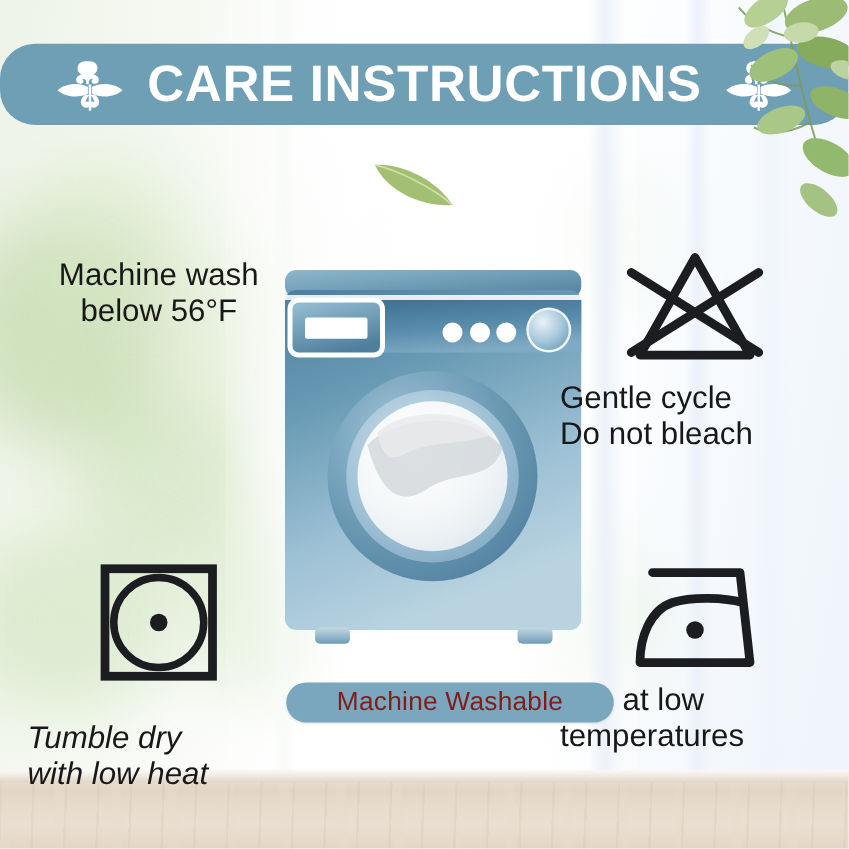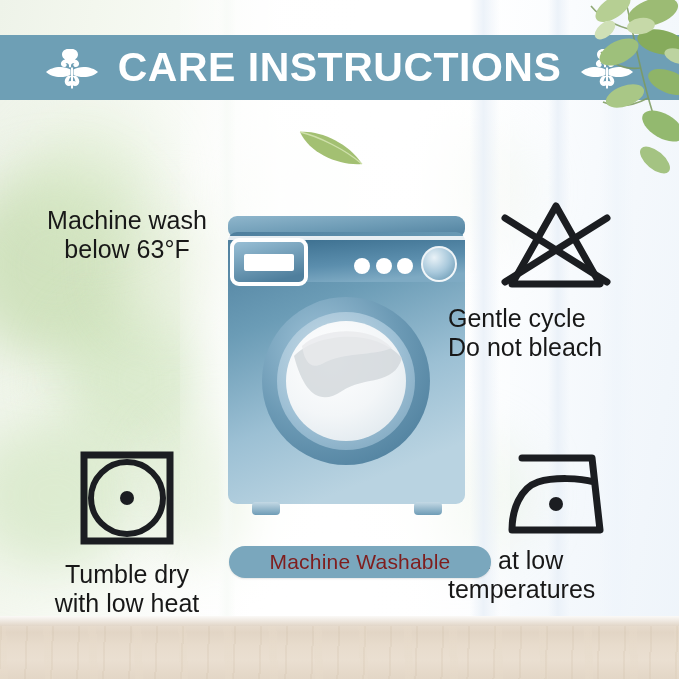--- a/index.html
+++ b/index.html
@@ -80,20 +80,21 @@
         rgba(255,255,255,0) 8px, rgba(255,255,255,0) 45px);
     filter: blur(.6px);
   }
 
   
   .banner {
     position: absolute; left: 0; top: 35px; width: 679px; height: 65px;
     background: #6e9fb5;
     display: flex; align-items: center; justify-content: center;
     gap: 18px;
+    border-radius: 28px;
   }
   .banner-title {
     color: #ffffff;
     font-size: 41px;
     font-weight: 700;
     letter-spacing: .5px;
     white-space: nowrap;
     font-family: "Liberation Sans", sans-serif;
   }
   .fleur { width: 56px; height: 46px; flex: 0 0 auto; }
@@ -116,21 +117,21 @@
   .cell-wash   { left: 22px;  top: 196px; width: 210px; }
   .cell-wash .symwrap { display:flex; justify-content:center; }
   .cell-wash .cap { text-align: center; margin-top: 10px; }
 
   .cell-bleach { left: 448px; top: 196px; width: 215px; }
   .cell-bleach .symwrap { display:flex; justify-content:center; }
   .cell-bleach .cap { text-align: left; margin-top: 8px; }
 
   .cell-dry    { left: 22px;  top: 448px; width: 210px; }
   .cell-dry .symwrap { display:flex; justify-content:center; }
-  .cell-dry .cap { text-align: center; margin-top: 12px; }
+  .cell-dry .cap { text-align: left; margin-top: 28px; font-style: italic; }
 
   .cell-iron   { left: 448px; top: 448px; width: 218px; }
   .cell-iron .symwrap { display:flex; justify-content:center; }
   .cell-iron .cap { margin-top: 6px; }
 
   
   .washer { position: absolute; left: 224px; top: 206px; width: 245px; height: 330px; }
 
   
   .badge {
@@ -295,21 +296,21 @@
     <circle cx="122" cy="175" r="60" fill="url(#doorg)"></circle>
     <path d="M70 150 C90 128 150 120 178 152 C170 180 140 170 118 185 C96 200 80 188 70 150 Z" fill="#cfd4d8" opacity=".75"></path>
     <path d="M78 140 C96 122 146 118 168 142 C150 150 118 146 98 158 C86 164 80 154 78 140 Z" fill="#e8eaec" opacity=".8"></path>
 
     <rect x="28" y="296" width="28" height="13" rx="4" fill="url(#footg)"></rect>
     <rect x="190" y="296" width="28" height="13" rx="4" fill="url(#footg)"></rect>
   </svg>
 
   <div class="cell cell-wash">
     <div class="cap">Machine wash
-below 63°F</div>
+below 56°F</div>
   </div>
 
   <div class="cell cell-bleach">
     <div class="symwrap">
       <svg class="sym" width="122" height="100" viewBox="0 0 122 100">
         <path d="M61 10 L105 88 L17 88 Z" fill="none" stroke="#1b1d21" stroke-width="7" stroke-linejoin="round"></path>
         <line x1="10" y1="22" x2="112" y2="86" stroke="#1b1d21" stroke-width="7" stroke-linecap="round"></line>
         <line x1="112" y1="22" x2="10" y2="86" stroke="#1b1d21" stroke-width="7" stroke-linecap="round"></line>
       </svg>
     </div>

